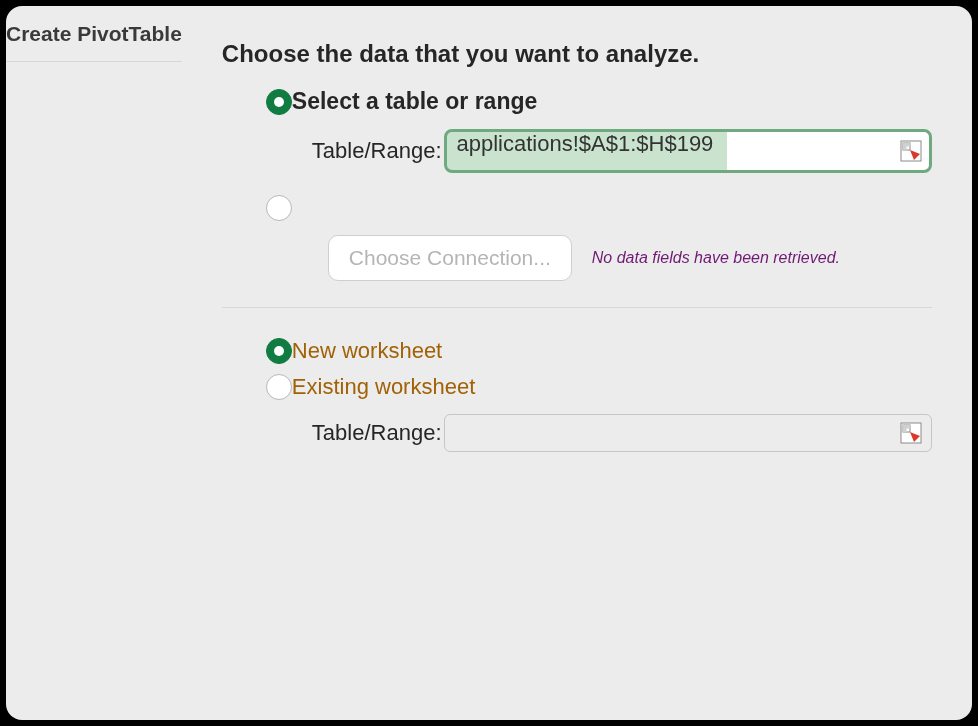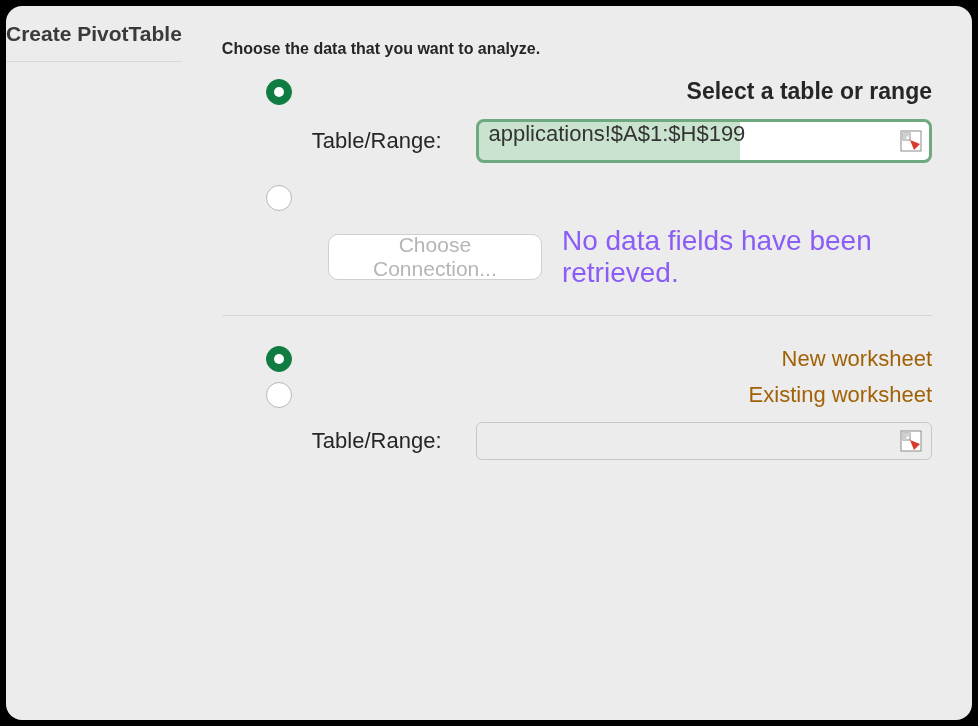--- a/index.html
+++ b/index.html
@@ -22,45 +22,44 @@
     display:flex; align-items:center; justify-content:center;
     border-bottom:1px solid #d7d7d7;
   }
   .titlebar .title {
     font-size:21px; font-weight:700; color:#3a3a3a;
   }
   .body {
     flex:1; padding:34px 40px 0 40px;
   }
   .section-heading {
-    font-size:16px; font-weight:700; color:#262626;
+    font-size:24px; font-weight:700; color:#262626;
     margin:0 0 20px 0;
   }
   .opt-row {
     display:flex; align-items:center; 
     margin:0 0 14px 44px;
-    justify-content:space-between;
   }
   .radio {
     width:26px; height:26px; border-radius:50%;
     border:1px solid #b8b8b8; background:#fff;
     display:inline-flex; align-items:center; justify-content:center;
     flex:0 0 auto;
   }
   .radio.checked {
     background:#107c41; border-color:#107c41;
   }
   .radio.checked::after {
     content:""; width:10px; height:10px; border-radius:50%; background:#fff;
   }
   .opt-label { font-size:23px; font-weight:700; color:#262626; }
   .opt-label.plain { font-weight:400; font-size:22px; color:#a16207; }
 
   .field-row {
-    display:flex; align-items:center; gap:34px;
+    display:flex; align-items:center; gap:2px;
     margin:0 0 22px 90px;
   }
   .field-label { font-size:22px; color:#262626; white-space:nowrap; }
   .range-input-wrap {
     position:relative; flex:1;
   }
   .range-input {
     width:100%; height:44px;
     border:3px solid #6fa97f;
     border-radius:8px;
@@ -91,21 +90,21 @@
   .choose-row {
     display:flex; align-items:center; gap:20px;
     margin:0 0 26px 106px;
   }
   .secondary-btn {
     height:46px; padding:0 20px;
     border:1px solid #cfcfcf; border-radius:10px;
     background:#fff; font-size:21px; color:#b5b5b5;
     display:inline-flex; align-items:center; justify-content:center;
   }
-  .info-text { font-size:28px; color:#8b5cf6; }
+  .info-text { font-size:16px; color:#701a75;font-style:italic; }
 
   .divider {
     height:1px; background:#d7d7d7; margin:8px 0 30px 0;
   }
 
   .footer {
     display:flex; justify-content:flex-end; gap:20px;
     padding:14px 40px 30px 40px;
   }
   .btn {

